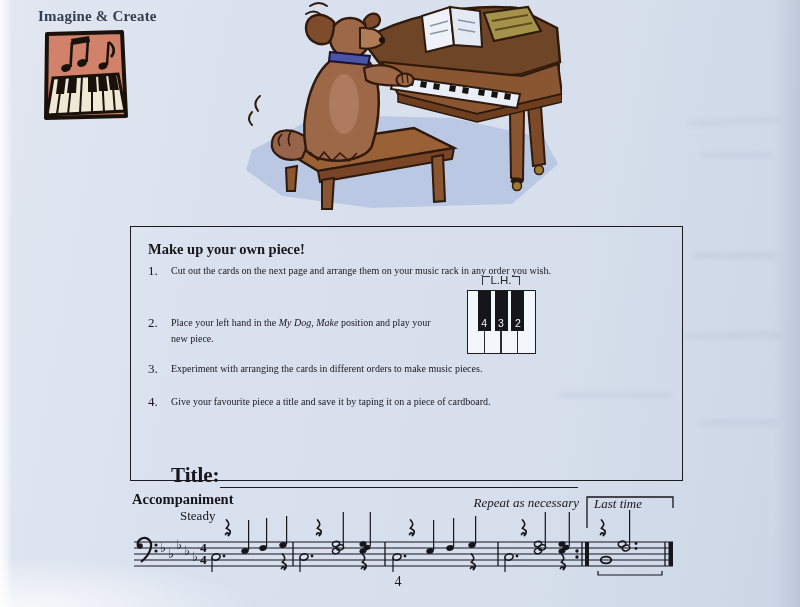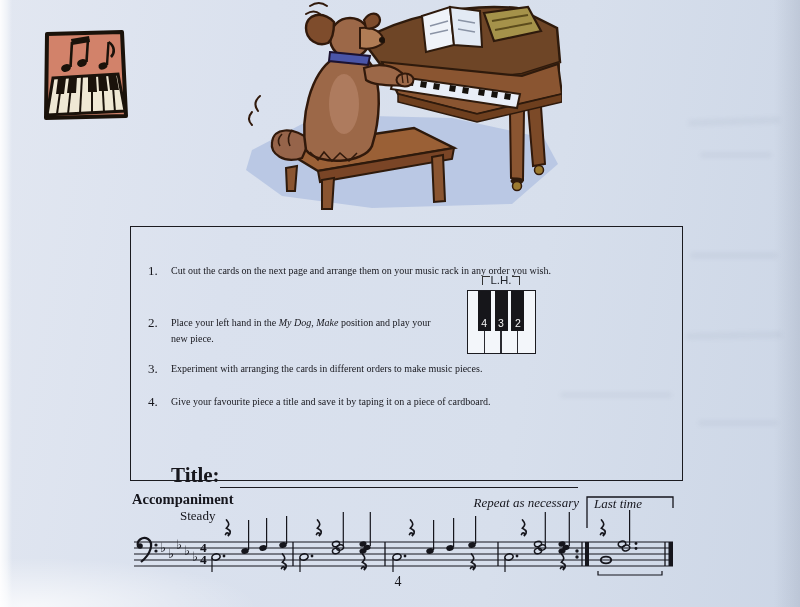--- a/index.html
+++ b/index.html
@@ -62,20 +62,21 @@
   <div class="edge-left"></div>
   <div class="edge-right"></div>
   <div class="edge-bl"></div>
   <div class="ghost" style="left:688px;top:118px;width:92px;height:7px;transform:rotate(-2deg);"></div>
   <div class="ghost" style="left:700px;top:152px;width:72px;height:6px;"></div>
   <div class="ghost" style="left:690px;top:252px;width:88px;height:7px;"></div>
   <div class="ghost" style="left:560px;top:392px;width:112px;height:6px;"></div>
   <div class="ghost" style="left:686px;top:332px;width:96px;height:7px;transform:rotate(-1deg);"></div>
   <div class="ghost" style="left:698px;top:420px;width:80px;height:6px;"></div>
 
+  <div class="corner-label">Imagine &amp; Create</div>
   <div class="create-icon">
     <svg width="88" height="94" viewBox="0 0 88 94">
       <path d="M5,6 L80,4 L84,88 L4,90 Z" fill="#d2826a" stroke="#1a120a" stroke-width="4" stroke-linejoin="round"></path>
 
       <polygon points="11,50 76,46 83,83 5,87" fill="#efe8d4" stroke="#1a120a" stroke-width="3"></polygon>
       <line x1="20" y1="50" x2="15" y2="86" stroke="#1a120a" stroke-width="2"></line>
       <line x1="30" y1="49" x2="26" y2="86" stroke="#1a120a" stroke-width="2"></line>
       <line x1="40" y1="48" x2="38" y2="85" stroke="#1a120a" stroke-width="2"></line>
       <line x1="50" y1="48" x2="50" y2="85" stroke="#1a120a" stroke-width="2"></line>
       <line x1="60" y1="47" x2="62" y2="84" stroke="#1a120a" stroke-width="2"></line>
@@ -163,20 +164,21 @@
       <path d="M112,22 C100,10 84,14 84,28 C84,40 96,47 106,43 C111,39 112,30 112,22 Z" fill="#7e4c2c" stroke="#31190b" stroke-width="2.4"></path>
       <path d="M142,20 C148,11 157,12 158,20 C158,26 150,30 144,28 Z" fill="#7e4c2c" stroke="#31190b" stroke-width="2.2"></path>
       <path d="M88,6 q9,-6 17,0" fill="none" stroke="#31190b" stroke-width="2" stroke-linecap="round"></path>
       <path d="M84,14 q8,-5 14,0" fill="none" stroke="#31190b" stroke-width="2" stroke-linecap="round"></path>
 
       <path d="M108,52 L148,56 L146,65 L107,61 Z" fill="#4a55a8" stroke="#1c1230" stroke-width="2"></path>
     </svg>
   </div>
 
   <div class="ibox">
+    <div class="heading">Make up your own piece!</div>
 
     <div class="item i1">
       <span class="num">1.</span>
       <span class="txt">Cut out the cards on the next page and arrange them on your music rack in any order you wish.</span>
     </div>
 
     <div class="item i2">
       <span class="num">2.</span>
       <span class="txt"><span>Place your left hand in the </span><i>My Dog, Make</i><span> position and play your new piece.</span></span>
     </div>

